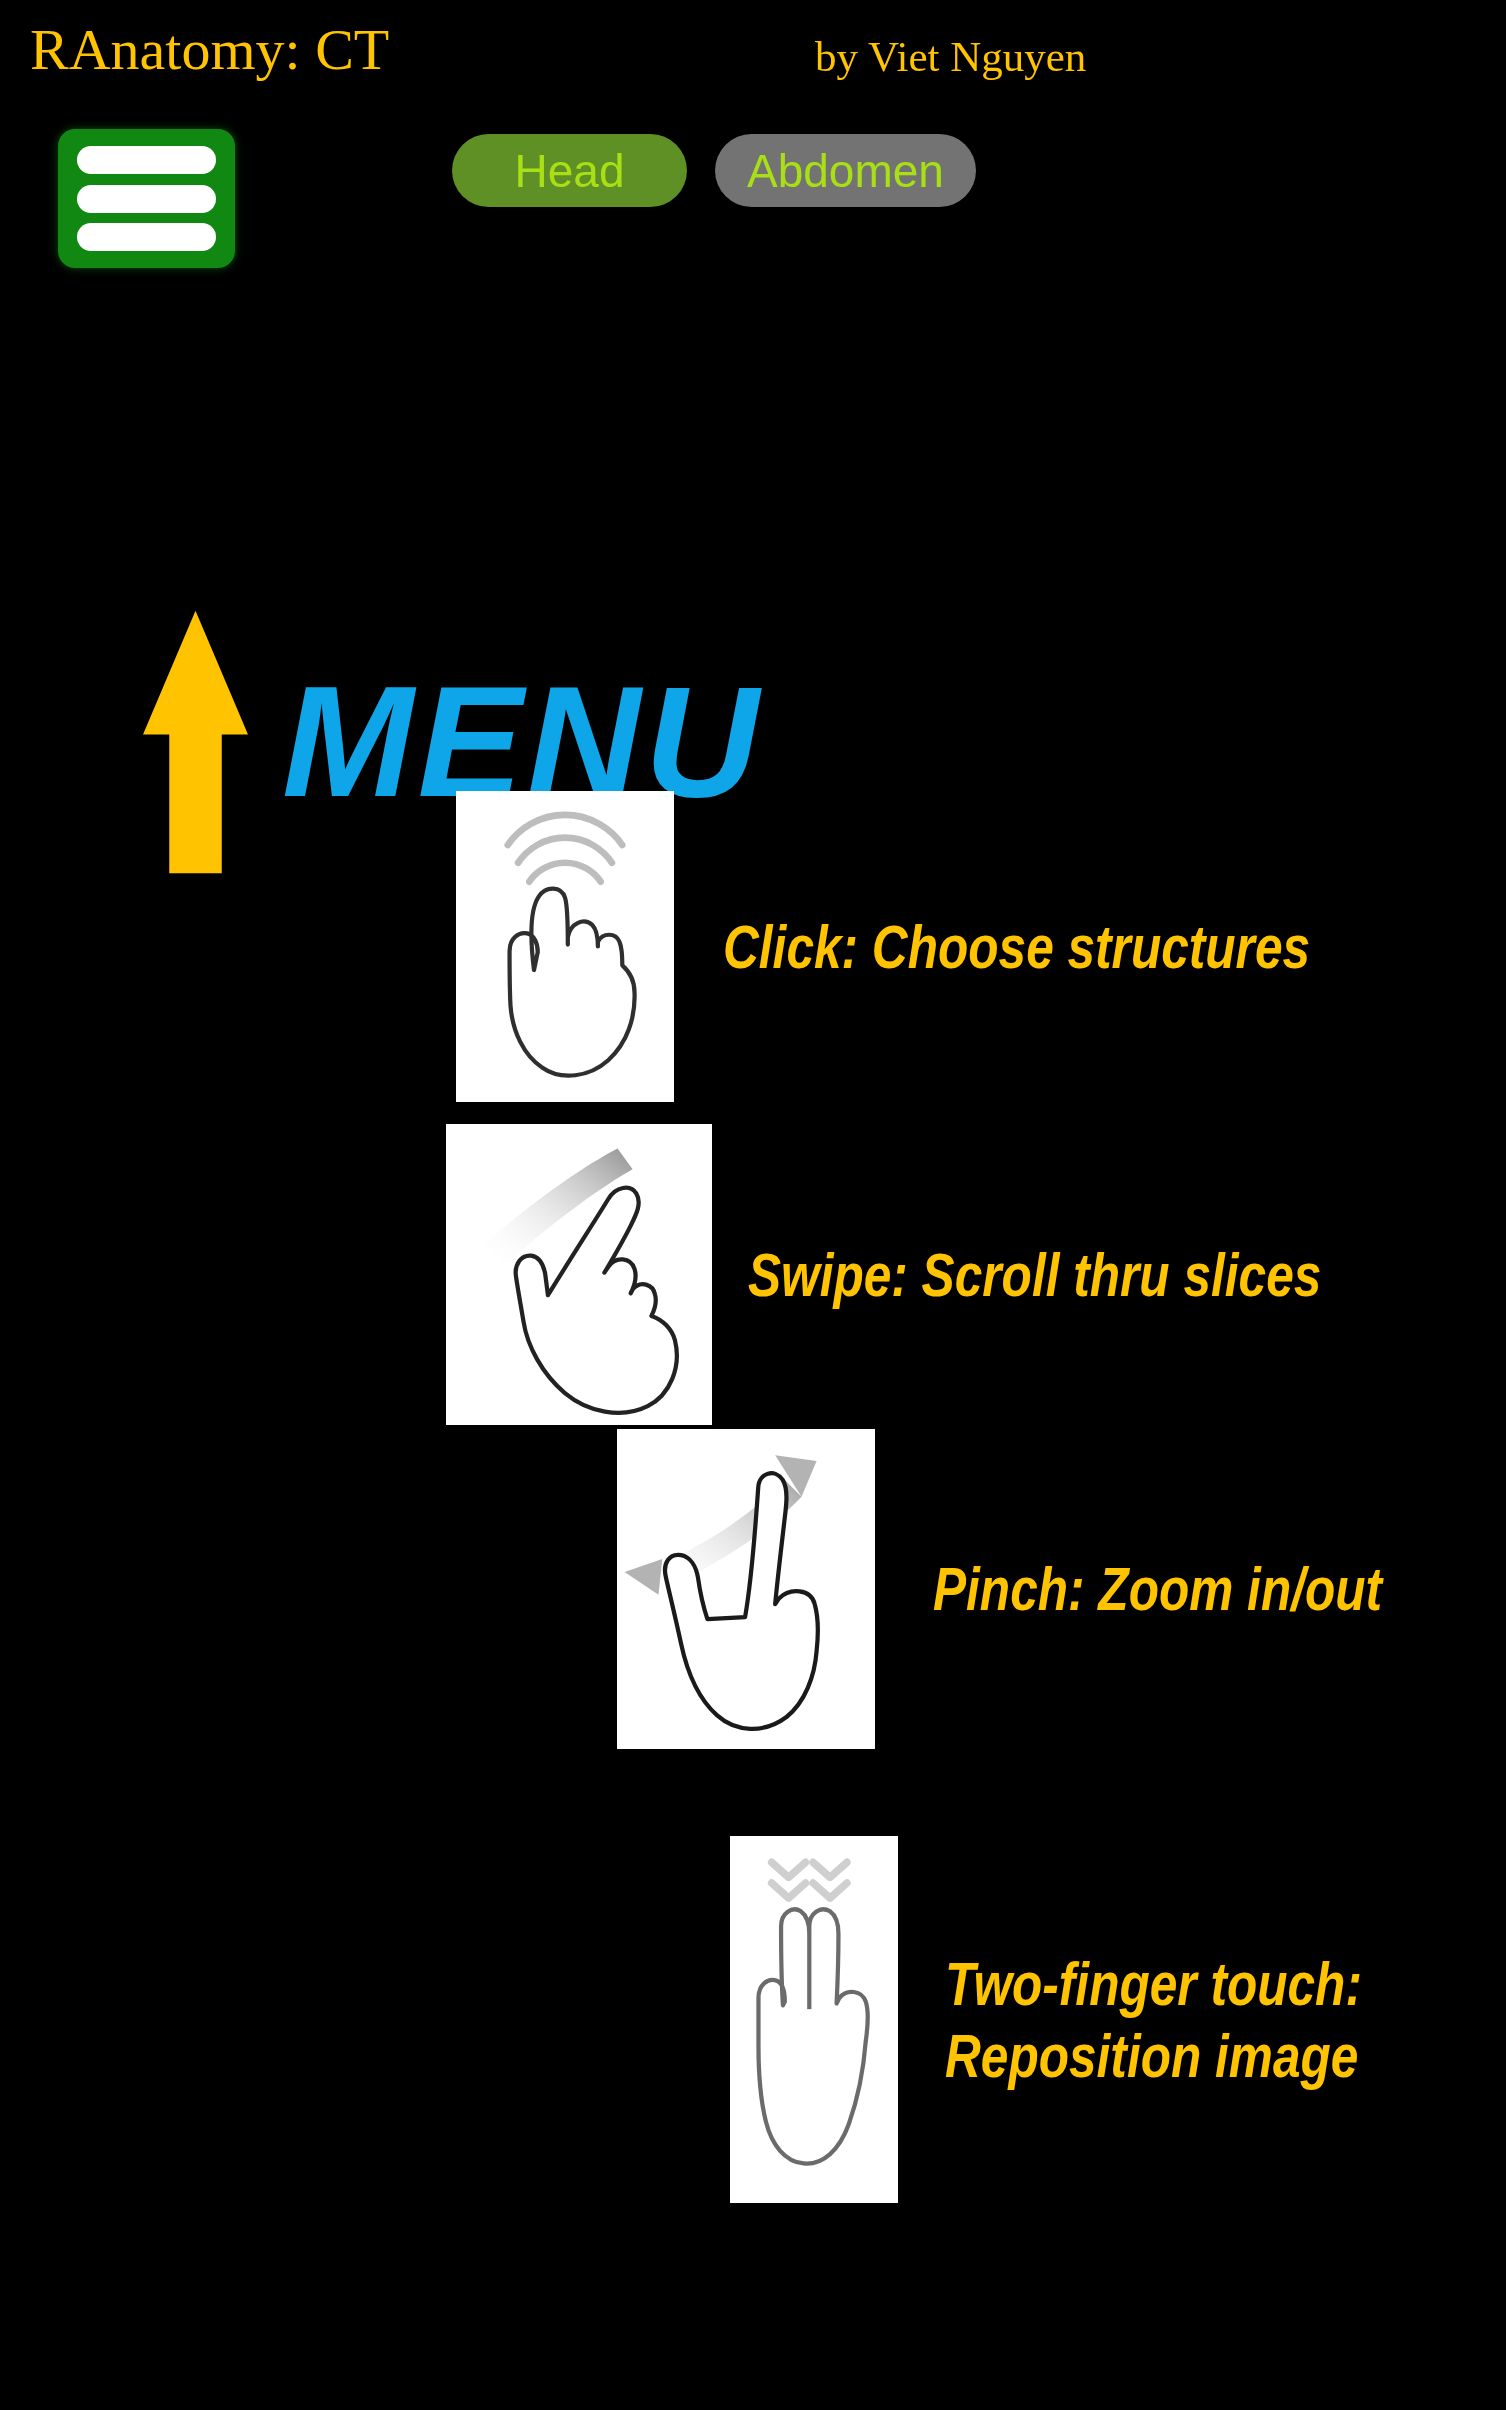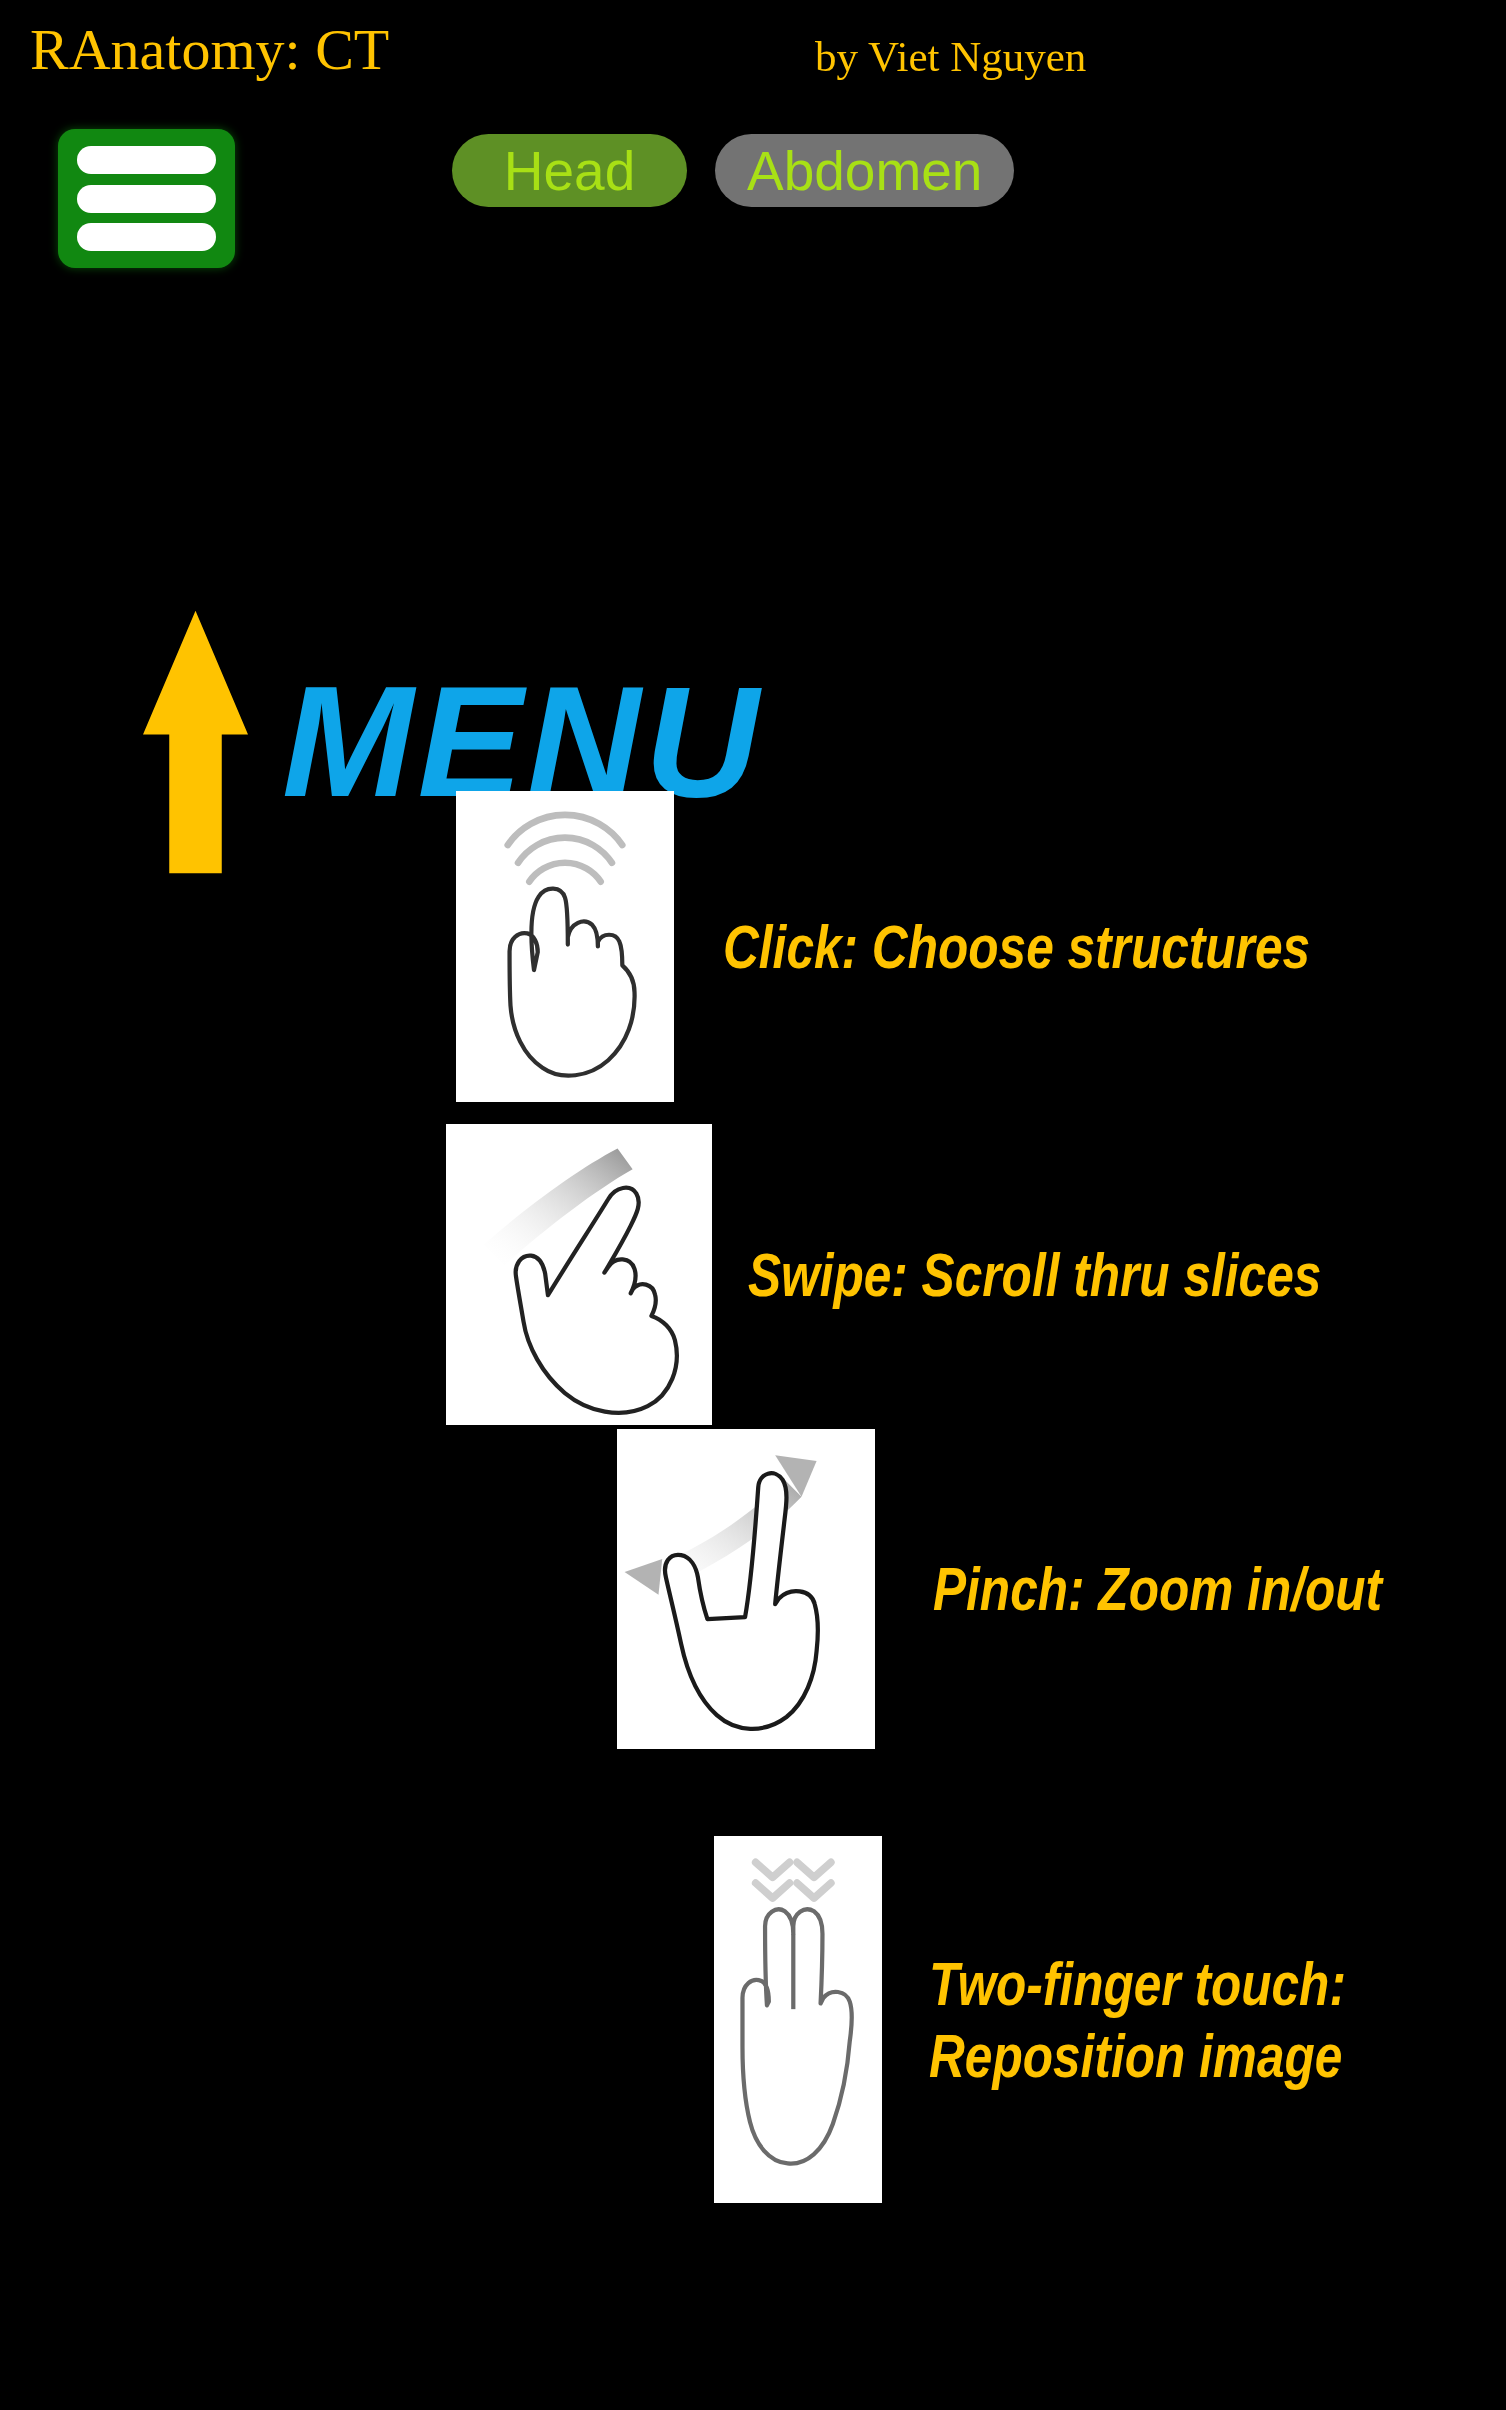--- a/index.html
+++ b/index.html
@@ -80,21 +80,21 @@
   }
   .region-tab {
     height: 73px;
     padding: 0 32px;
     min-width: 235px;
     border-radius: 38px;
     display: flex;
     align-items: center;
     justify-content: center;
     font-family: "Liberation Sans", sans-serif;
-    font-size: 55px;
+    font-size: 46px;
     line-height: 46px;
     color: #A8E015;
     cursor: pointer;
     box-sizing: border-box;
     white-space: nowrap;
   }
   .region-tab.state-normal {
     background: #5E9025;
   }
   .region-tab.state-active {
@@ -283,21 +283,21 @@
                C86 286 74 256 68 228
                C62 200 56 176 52 158
                C48 142 56 132 68 134
                C78 136 84 146 86 158
                C88 172 92 190 96 202
                Z" fill="#FFFFFF" stroke="#1a1a1a" stroke-width="4.5" stroke-linejoin="round"></path>
     </svg>
     <div class="gesture-label" style="margin-left:58px;">Pinch: Zoom in/out</div>
   </div>
 
-  <div class="gesture-row" style="left:226px; top:1064px; width:1224px; height:367px;">
+  <div class="gesture-row" style="left:242px; top:1064px; width:1224px; height:367px;">
     <svg class="gesture-icon-box" width="168" height="367" viewBox="0 0 178 390">
       <rect x="0" y="0" width="178" height="390" fill="#FFFFFF"></rect>
       <g fill="none" stroke="#cfcfcf" stroke-width="8" stroke-linecap="round" stroke-linejoin="round">
         <polyline points="44,28 62,44 80,28"></polyline>
         <polyline points="44,50 62,66 80,50"></polyline>
         <polyline points="88,28 106,44 124,28"></polyline>
         <polyline points="88,50 106,66 124,50"></polyline>
       </g>
       <path d="M56 180
                C54 150 54 118 54 96

